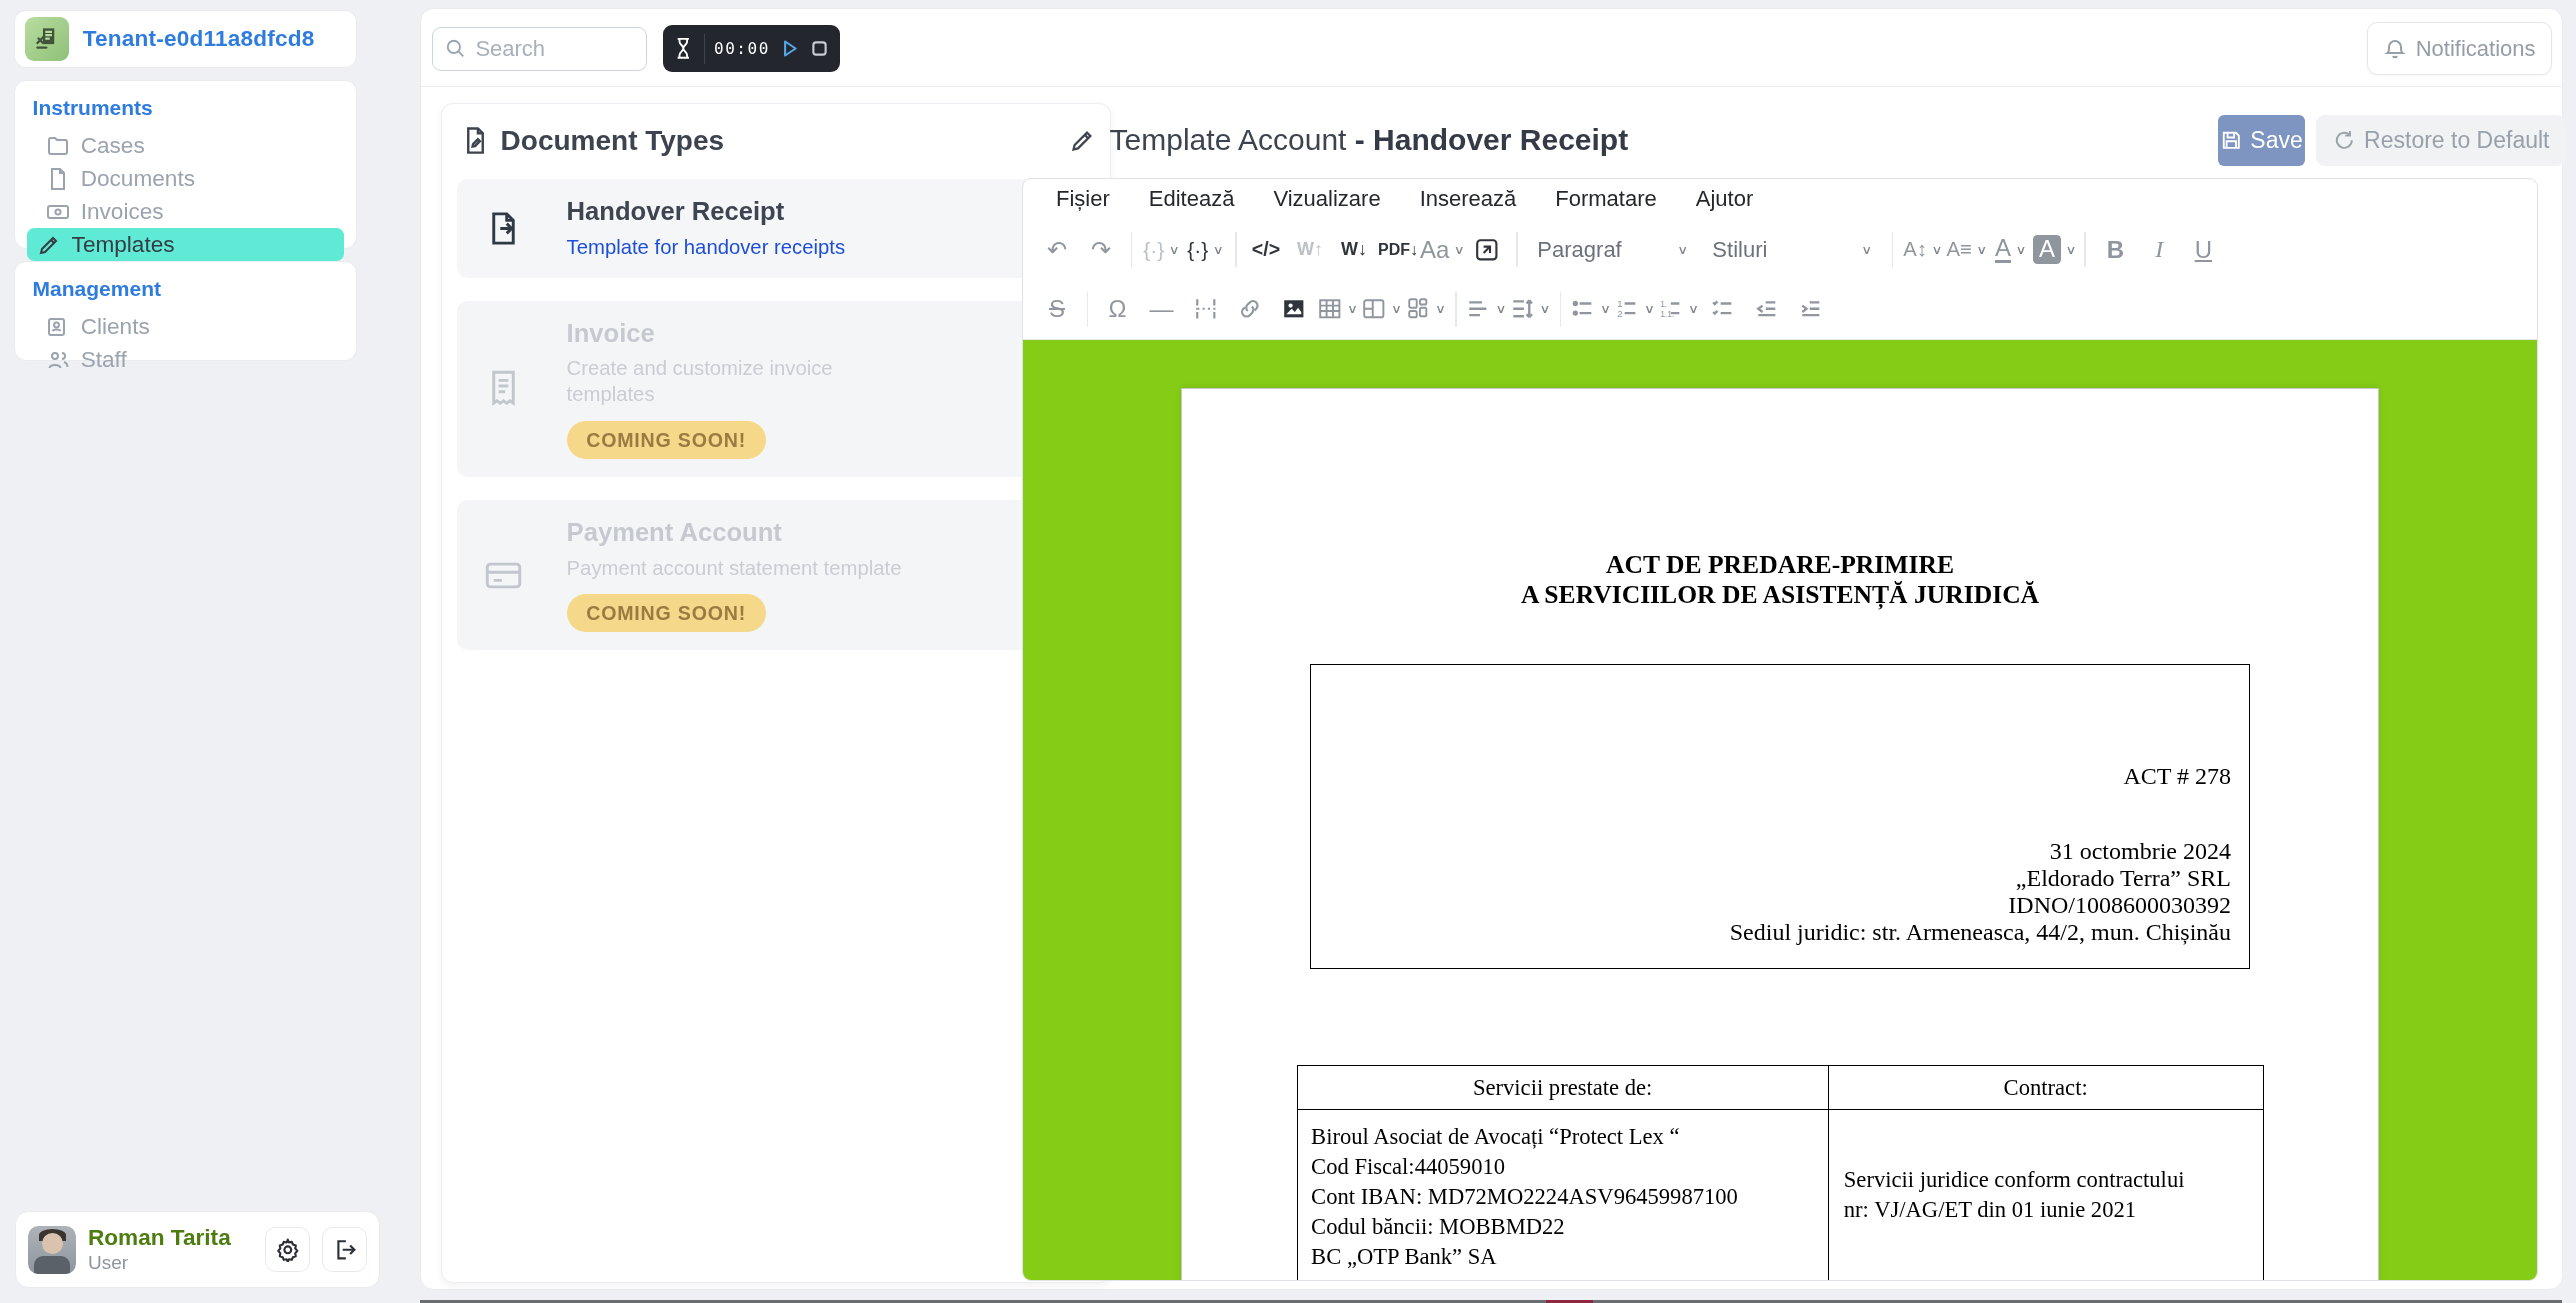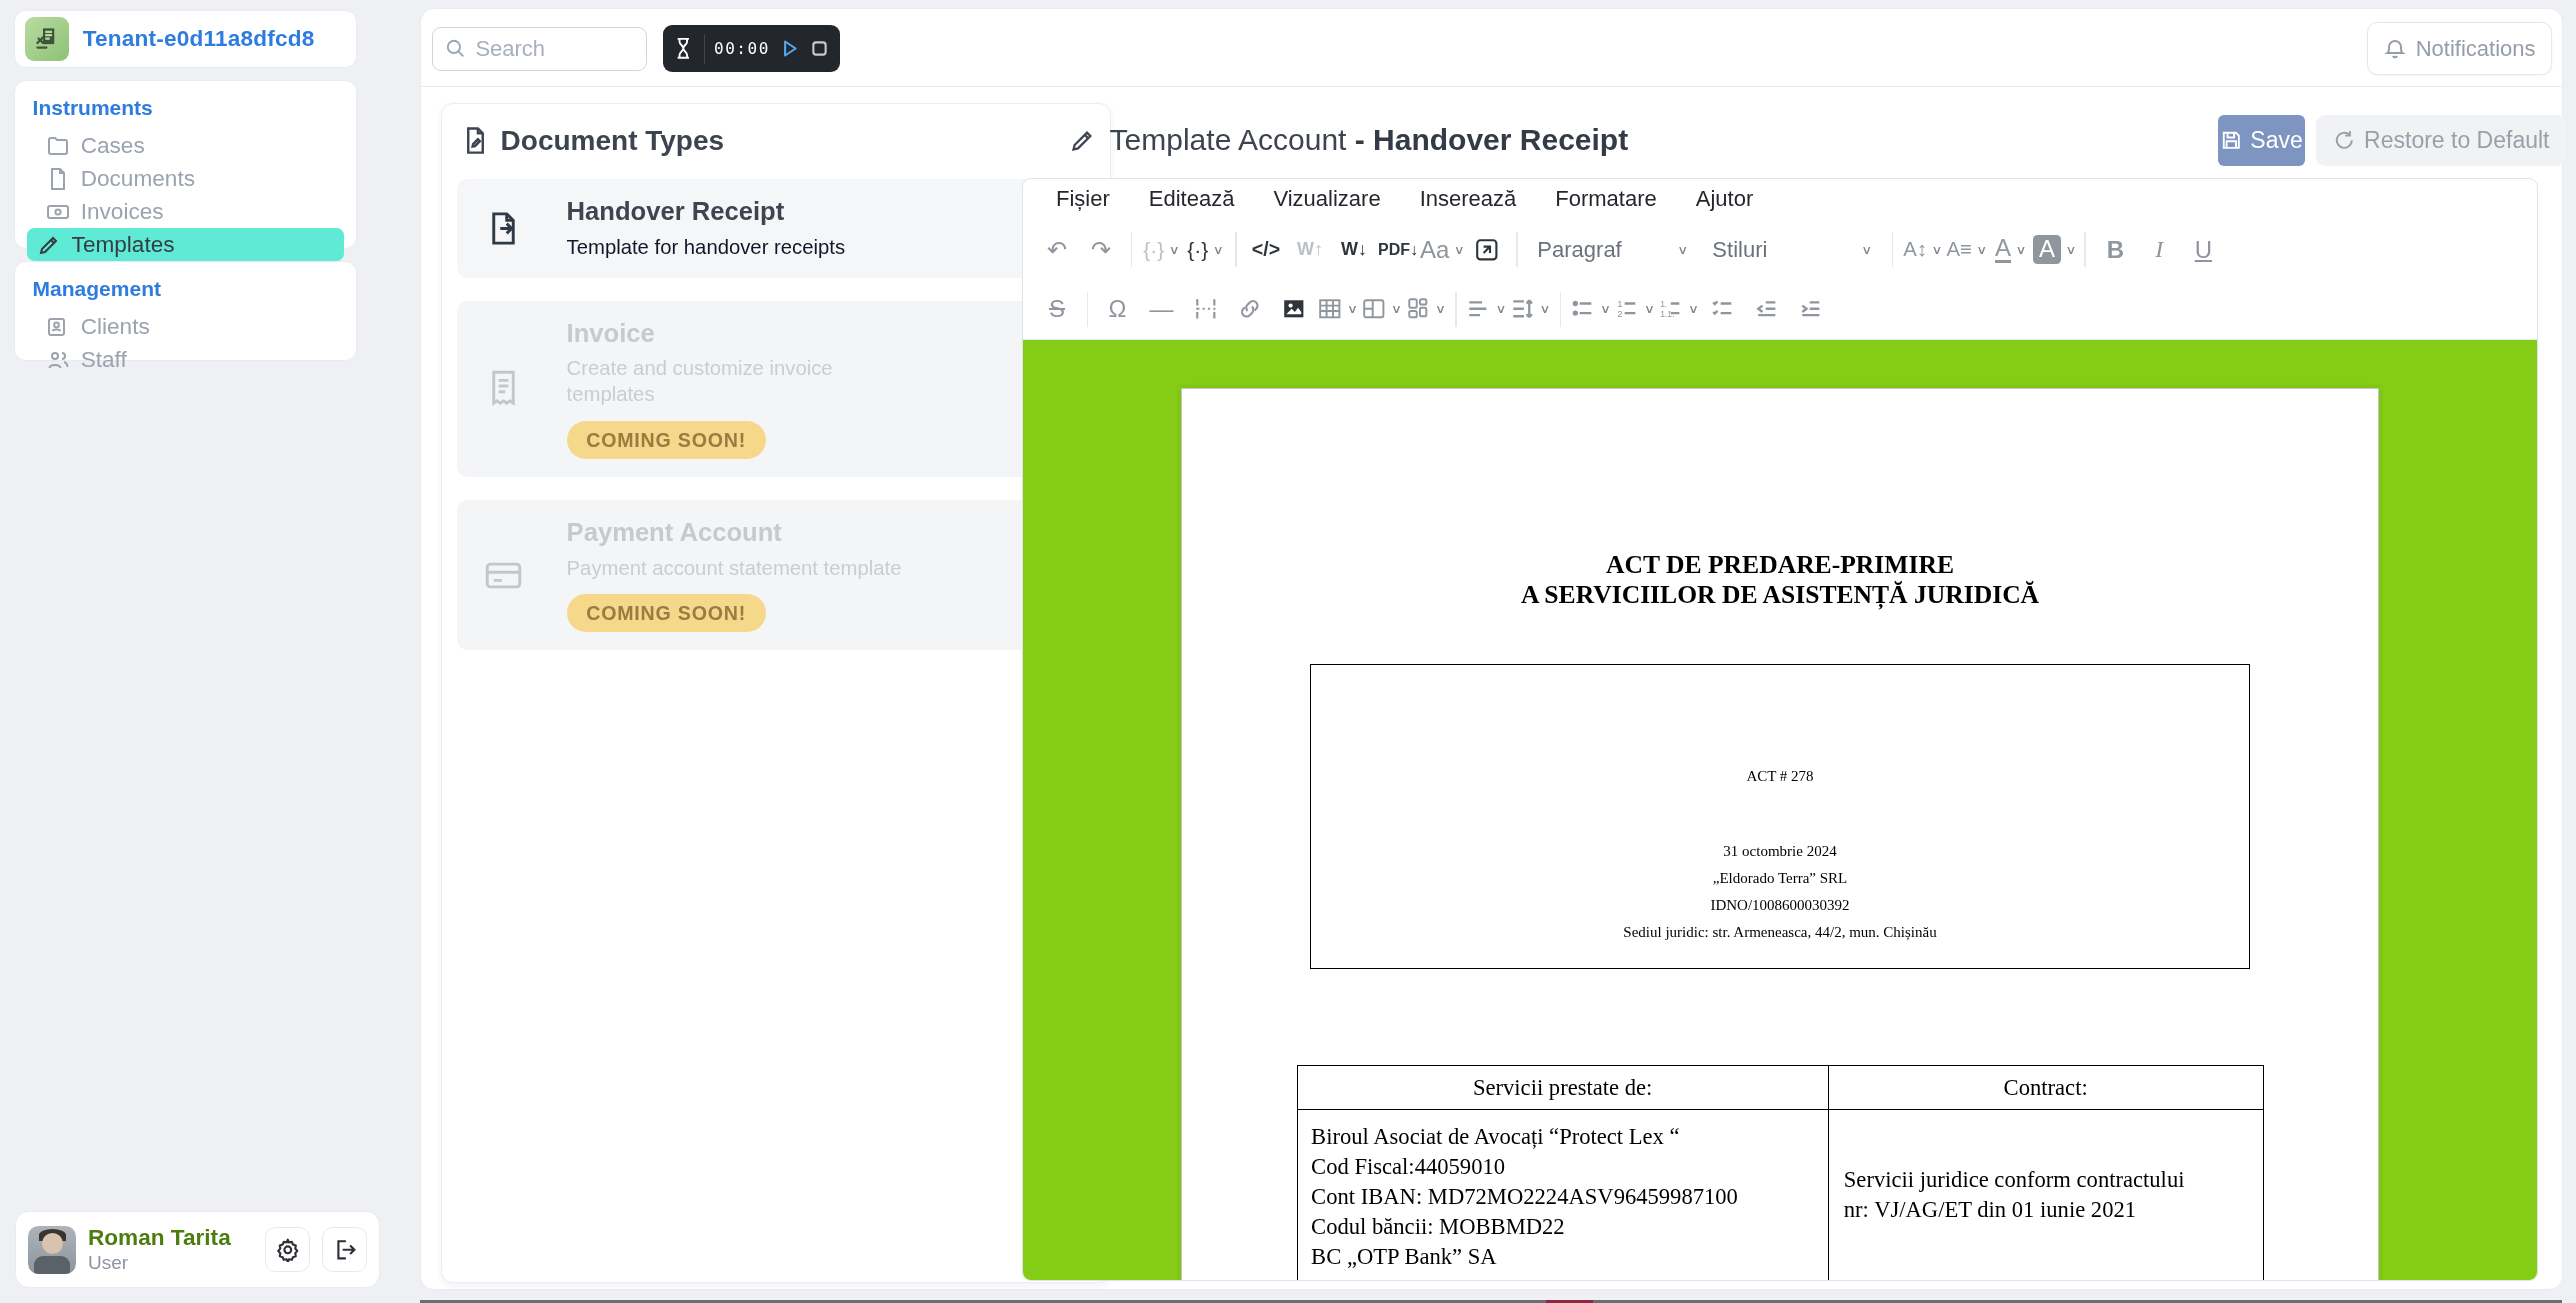--- a/index.html
+++ b/index.html
@@ -42,21 +42,21 @@
   .timer-digits { color:#fff; font-family:"DejaVu Sans Mono", monospace; font-size:16px; letter-spacing:1.5px; }
   .notif-btn { position:absolute; right:10.5px; top:13.6px; height:53px; border:1.5px solid #e4e7ea; border-radius:10.5px; background:#fff; display:flex; align-items:center; gap:9px; padding:0 15px; color:#959da8; font-size:22px; box-shadow:0 0.8px 2.3px rgba(0,0,0,.04); }
 
   
   .doc-panel { position:absolute; left:19.6px; top:94px; width:670px; height:1180px; background:#fff; border:0.8px solid #eceef1; border-radius:12px; box-shadow:0 2.3px 7.5px rgba(30,40,60,.06); padding:18px 15px; }
   .doc-panel-header { display:flex; align-items:center; gap:10.5px; color:#3d4450; font-size:28px; font-weight:600; margin:3px 0 22.6px 4.5px; }
   .dt-card { border-radius:10.5px; background:#f5f6f8; display:flex; align-items:center; padding:18px 19.6px 18px 27px; margin-bottom:22.6px; }
   .dt-card .dt-icon { width:83px; color:#2f3a45; flex:0 0 auto; }
   .dt-body { flex:1; }
   .dt-title { font-size:25.6px; font-weight:600; color:#3e4450; }
-  .dt-desc { font-size:20.3px; color:#0f172a; margin-top:7.5px; line-height:1.3; max-width:354px; }
+  .dt-desc { font-size:20.3px; color:#1d4ed8; margin-top:7.5px; line-height:1.3; max-width:354px; }
   .dt-arrow { color:#4c5663; flex:0 0 auto; }
   .dt-card.disabled { background:#f4f5f6; }
   .dt-card.disabled .dt-icon { color:#c2c7cd; }
   .dt-card.disabled .dt-title { color:#c6cad0; }
   .dt-card.disabled .dt-desc { color:#c9cdd3; }
   .dt-card.disabled .dt-arrow { color:#b5bbc2; }
   .badge { display:inline-block; margin-top:13.6px; background:#f6d88a; color:#9a7b42; font-weight:bold; font-size:19.6px; letter-spacing:0.8px; border-radius:19.6px; padding:7.5px 19.6px; }
 
   
   .editor-sec { position:absolute; left:601px; top:85px; width:1516px; height:1196px; }
@@ -81,21 +81,21 @@
   .drop.stiluri { width:184px; }
   .glyph-b { font-weight:bold; }
   .glyph-i { font-style:italic; font-family:"Liberation Serif",serif; }
   .glyph-u { text-decoration:underline; }
   .glyph-s { text-decoration:line-through; }
   .pdfword { font-size:12.8px; font-weight:bold; letter-spacing:0; }
 
   .edit-area { height:941px; background:#84cc16; overflow:hidden; }
   .sheet { width:1198px; margin:48px auto 0; background:#fff; border:0.8px solid #c6c6c6; box-shadow:0 0 6px rgba(0,0,0,.10); padding:161px 69px 45px; min-height:1055px; font-family:"Liberation Serif", serif; color:#000; }
   .doc-title { text-align:center; font-weight:bold; font-size:25.6px; line-height:30px; }
-  .act-box { margin:54px 59px 0; border:1.5px solid #000; padding:98px 18px 22.6px; text-align:center; font-size:15px; line-height:27px; }
+  .act-box { margin:54px 59px 0; border:1.5px solid #000; padding:98px 18px 22.6px; text-align:right; font-size:24px; line-height:27px; }
   .act-no { margin-bottom:48px; }
   table.svc { border-collapse:collapse; margin:96px auto 0; width:967px; font-size:22.6px; }
   table.svc th, table.svc td { border:1.5px solid #000; font-weight:normal; }
   table.svc th { height:44px; text-align:center; }
   table.svc td.left { width:55%; padding:12px 13.6px 7.5px; vertical-align:top; }
   table.svc td.left p { line-height:30px; }
   table.svc td.right { padding:7.5px 7.5px 7.5px 15px; vertical-align:middle; line-height:30px; }
 
   .bottom-bar { position:absolute; left:420px; right:13.6px; bottom:0; height:3px; background:#6a6d72; }
   .bottom-bar .red { position:absolute; left:1126px; width:47px; height:3px; background:#8e2840; }

